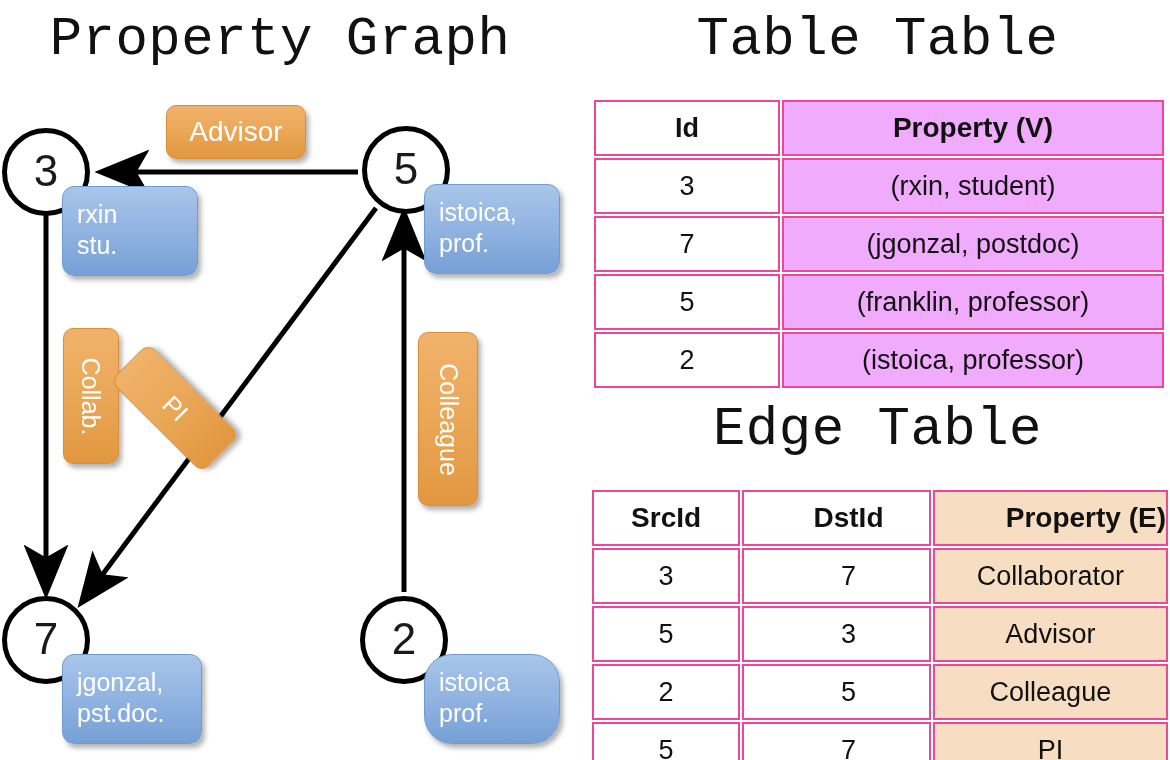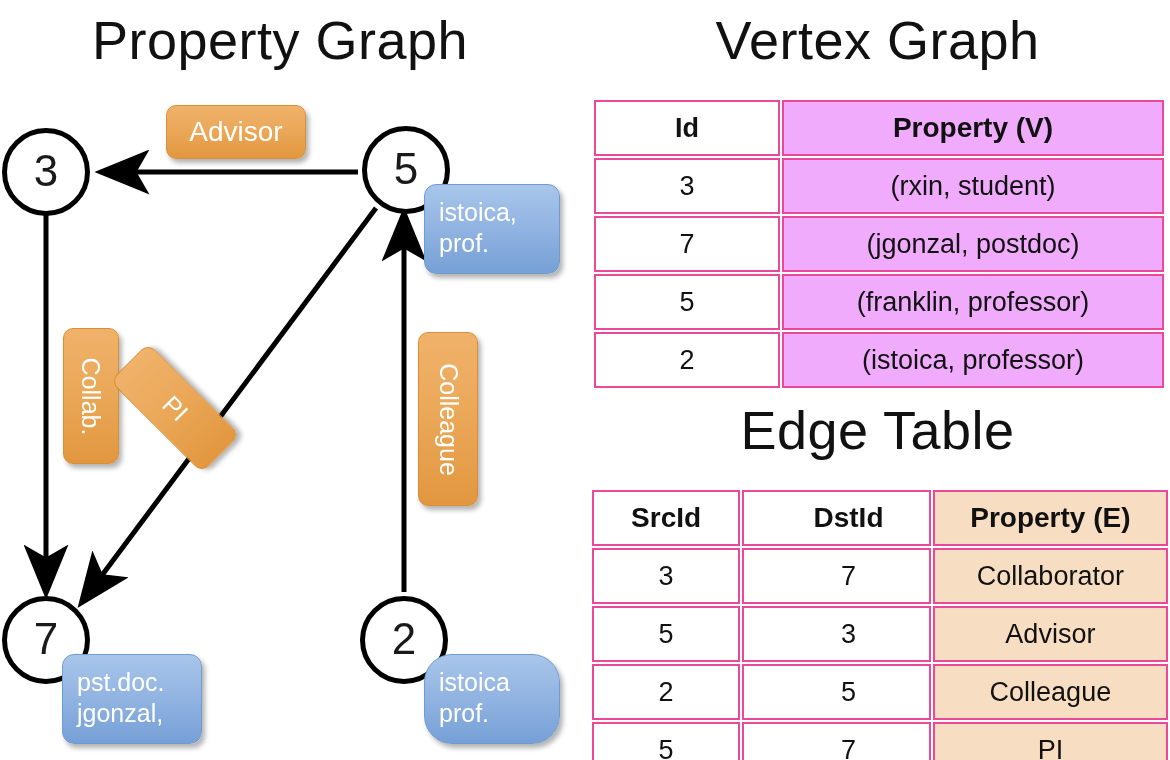--- a/index.html
+++ b/index.html
@@ -12,21 +12,21 @@
     height: 760px;
     position: relative;
     overflow: hidden;
     font-family: "Liberation Sans", sans-serif;
     color: #000000;
   }
 
   
   .panel-title {
     position: absolute;
-    font-family: Liberation Sans, sans-serif;
+    font-family: Liberation Mono, monospace;
     font-weight: 300;
     letter-spacing: 0.5px;
     color: #111111;
     white-space: nowrap;
     text-align: center;
   }
   #title-property-graph {
     left: 0; top: 8px; width: 560px;
     font-size: 54px; line-height: 64px;
   }
@@ -165,28 +165,28 @@
   #vertex-table .col-id   { width: 182px; background: #ffffff; }
   #vertex-table .col-prop { width: 378px; background: #f0abfc; }
   #vertex-table th.col-prop { font-size: 28px; }
 
   #edge-table { left: 590px; top: 488px; }
   #edge-table th, #edge-table td { height: 52px; font-size: 27px; }
   #edge-table .col-src  { width: 152px; background: #ffffff; }
   #edge-table .col-dst  { width: 170px; background: #ffffff; padding-left: 24px; }
   #edge-table .col-prop { width: 240px; background: #f7ddc2; }
   #edge-table th.col-src, #edge-table th.col-dst { font-size: 28px; }
-  #edge-table th.col-prop { font-size: 28px; }
+  #edge-table th.col-prop { font-size: 28px; text-align: right; }
 </style>
 </head>
 <body>
 
 <div class="panel-title" id="title-property-graph">Property Graph</div>
 
-<div class="panel-title" id="title-vertex-table">Vertex Graph</div>
+<div class="panel-title" id="title-vertex-table">Table Table</div>
 
 <div class="panel-title" id="title-edge-table">Edge Table</div>
 
 <div id="graph-canvas">
 
   <svg id="graph-edges" viewBox="0 0 585 680">
     <defs>
       <marker id="arrowhead" markerWidth="11" markerHeight="9" refX="9.5" refY="4.5" orient="auto" markerUnits="strokeWidth">
         <path d="M0,0 L11,4.5 L0,9 L2.6,4.5 Z" fill="#000000"></path>
       </marker>
@@ -207,27 +207,31 @@
   <div class="vertex-node" id="node-5">
     <span>5</span>
   </div>
   <div class="vertex-node" id="node-7">
     <span>7</span>
   </div>
   <div class="vertex-node" id="node-2">
     <span>2</span>
   </div>
 
+  <div class="prop-box" id="prop-rxin">
+    <div>rxin</div>
+    <div>stu.</div>
+  </div>
   <div class="prop-box" id="prop-franklin">
     <div>istoica,</div>
     <div>prof.</div>
   </div>
   <div class="prop-box" id="prop-jgonzal">
+    <div>jgonzal,</div>
     <div>pst.doc.</div>
-    <div>jgonzal,</div>
   </div>
   <div class="prop-box" id="prop-istoica">
     <div>istoica</div>
     <div>prof.</div>
   </div>
 
   <div class="edge-label" id="label-advisor">
     <span>Advisor</span>
   </div>
   <div class="edge-label" id="label-collab">

